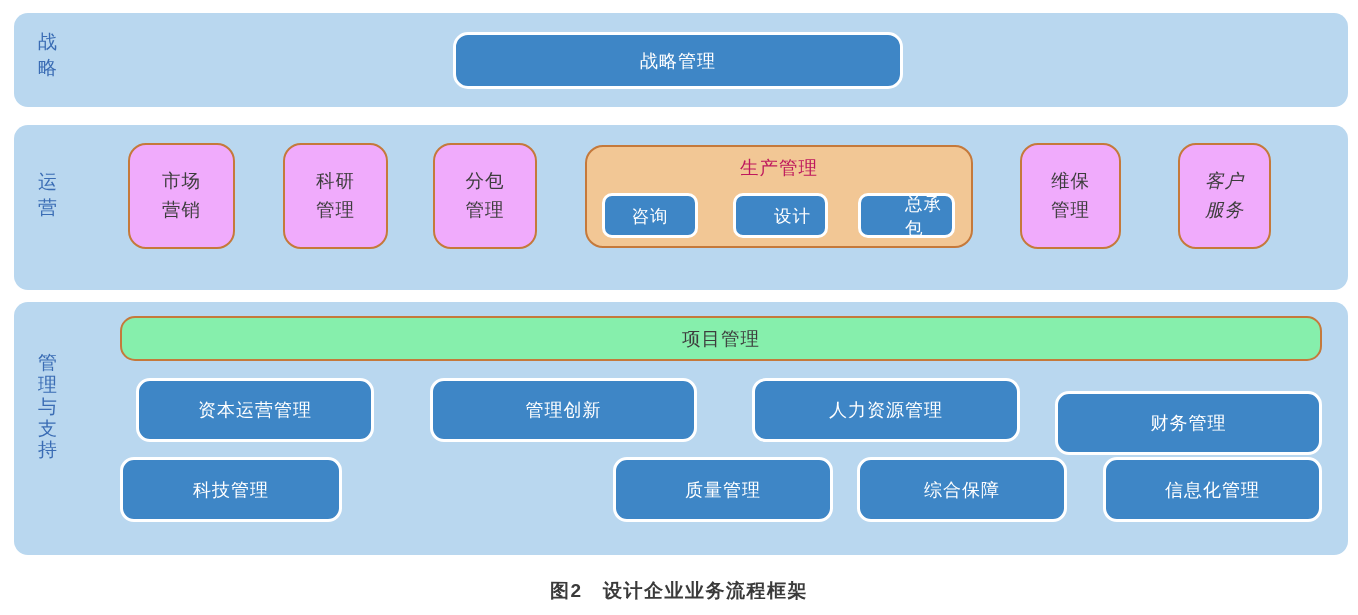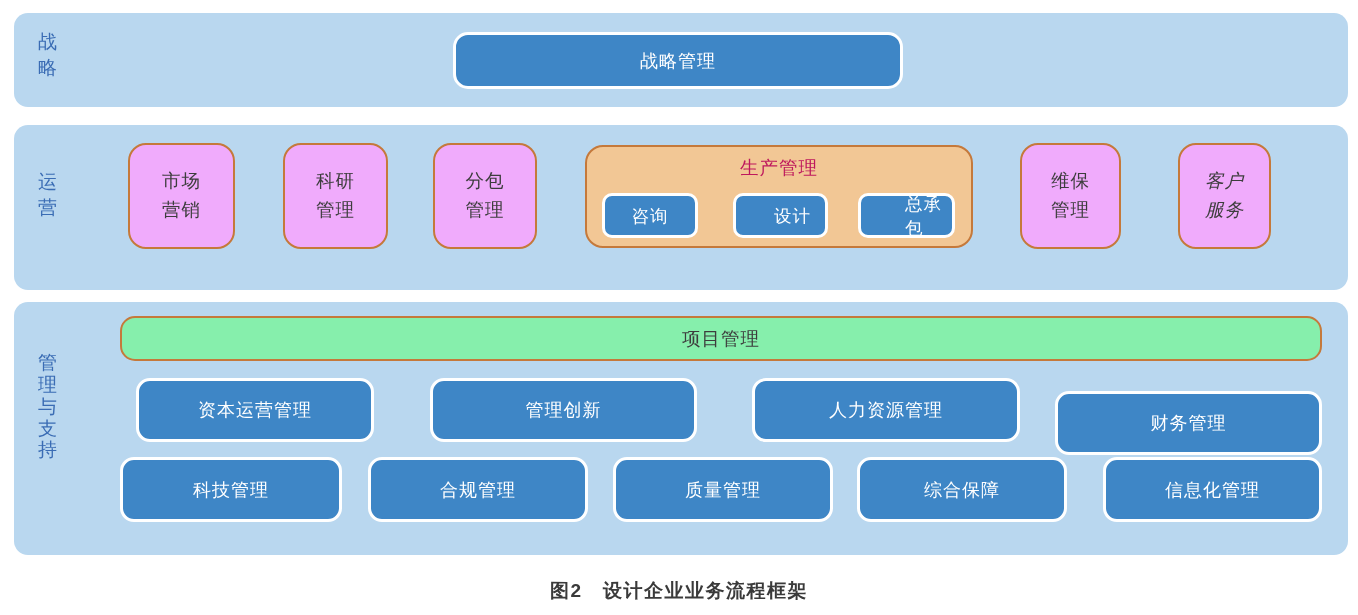--- a/index.html
+++ b/index.html
@@ -146,21 +146,20 @@
     <div class="band-label">管理与支持</div>
 
     <div class="project-bar">项目管理</div>
 
     <div class="blue-node sup-row1 node-capital">资本运营管理</div>
     <div class="blue-node sup-row1 node-innovation">管理创新</div>
     <div class="blue-node sup-row1 node-hr">人力资源管理</div>
     <div class="blue-node sup-row1 node-finance">财务管理</div>
 
     <div class="blue-node sup-row2 node-tech">科技管理</div>
-    <div class="blue-node sup-row2 node-compliance">合规管理</div>
     <div class="blue-node sup-row2 node-quality">质量管理</div>
     <div class="blue-node sup-row2 node-logistics">综合保障</div>
     <div class="blue-node sup-row2 node-it">信息化管理</div>
   </div>
 
   <div class="caption">图2　设计企业业务流程框架</div>
 
 </div>
 
 </body></html>

